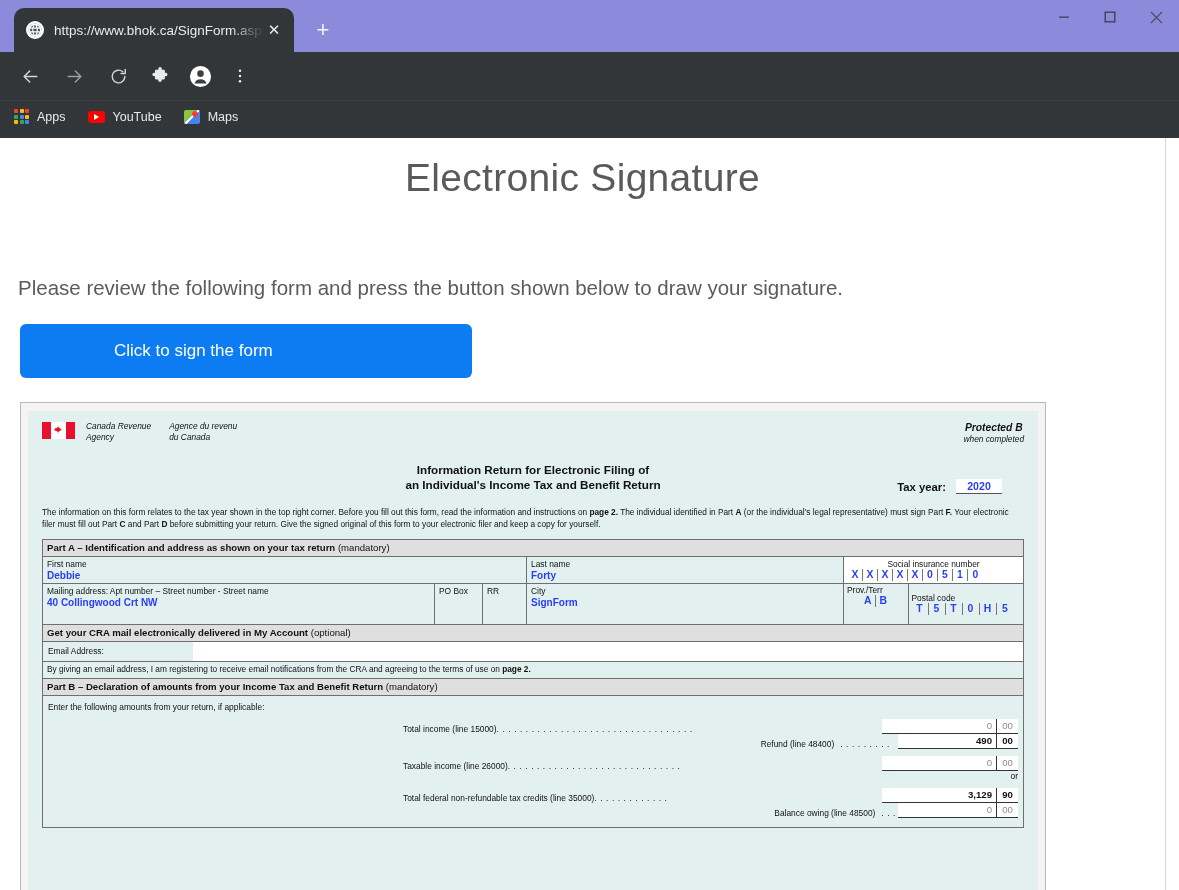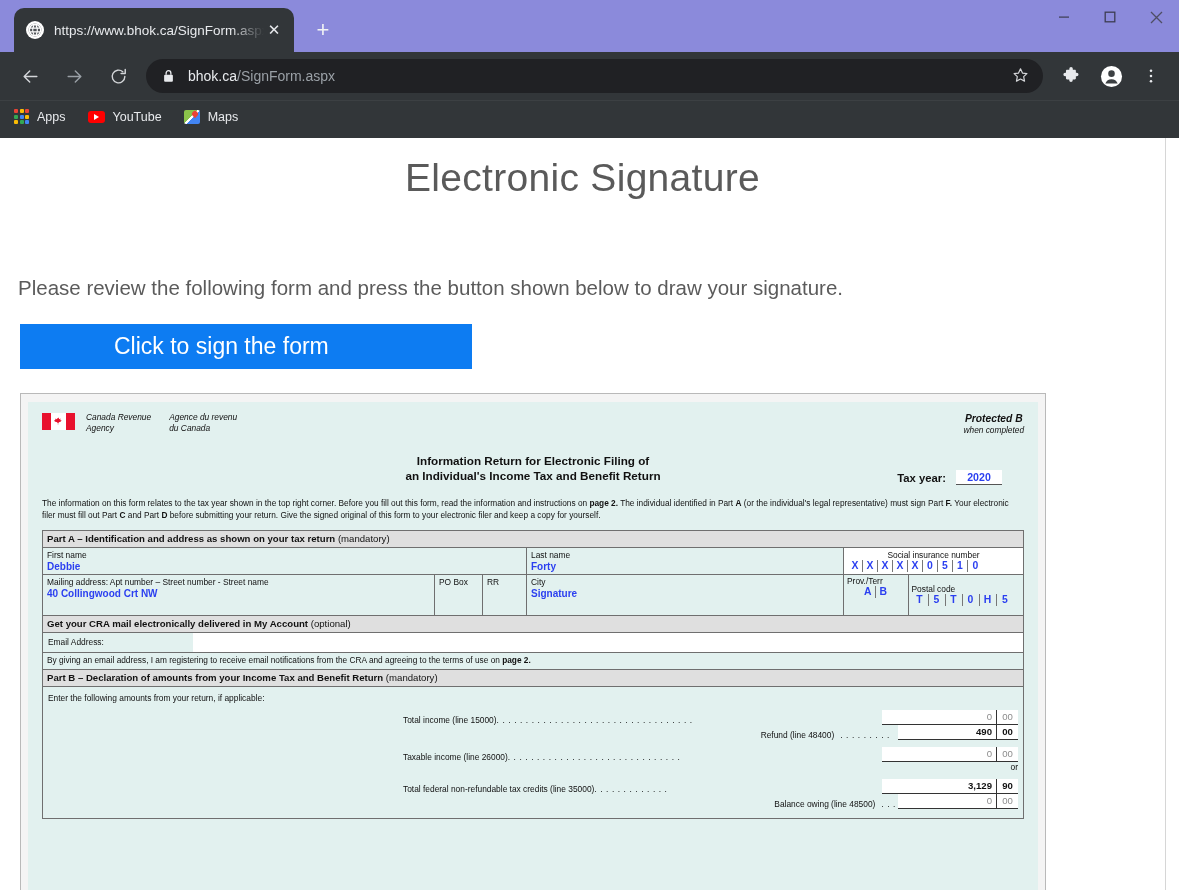--- a/index.html
+++ b/index.html
@@ -114,23 +114,23 @@
 
   h1.title {
     margin: 0; padding-top: 18px; text-align: center;
     font-size: 39px; font-weight: 400; color: #5a5a5a;
     letter-spacing: 0.3px;
   }
   p.lead {
     margin: 76px 0 0 18px; font-size: 20.5px; color: #5b5b5b; font-weight: 400;
   }
   .sign-btn {
-    margin: 24px 0 0 20px; width: 452px; height: 45px;
-    background: #0d7cf2; border: none; border-radius: 0;
-    color: #ffffff; font-size: 23px; font-family: "Liberation Sans", sans-serif;
+    margin: 24px 0 0 20px; width: 452px; height: 54px;
+    background: #0d7cf2; border: none; border-radius: 6px;
+    color: #ffffff; font-size: 17px; font-family: "Liberation Sans", sans-serif;
     display: flex; align-items: center; padding-left: 94px; cursor: pointer;
   }
 
   
   .form-outer {
     margin: 24px 0 0 20px; width: 1026px; height: 520px;
     background: #f4f4f4; border: 1px solid #b9b9b9;
     padding: 8px 7px; overflow: hidden;
   }
   .form-inner {
@@ -267,34 +267,20 @@
           <path d="M4 12h15 M13 5l7 7-7 7" fill="none" stroke="#9aa0a6" stroke-width="1.8" stroke-linecap="round" stroke-linejoin="round"></path>
         </svg>
     </div>
     <div class="navbtn">
       <svg width="19" height="19" viewBox="0 0 24 24">
           <path d="M20 12a8 8 0 11-2.6-5.9" fill="none" stroke="#d4d6d9" stroke-width="1.8" stroke-linecap="round"></path>
           <path d="M20.5 3v5.2h-5.2" fill="none" stroke="#d4d6d9" stroke-width="1.8" stroke-linecap="round" stroke-linejoin="round"></path>
         </svg>
     </div>
 
-    <div class="omnibox">
-      <span class="lock-icon">
-        <svg width="13" height="14" viewBox="0 0 14 16">
-            <rect x="2" y="6.5" width="10" height="8" rx="1.2" fill="#e8eaed"></rect>
-            <path d="M4.3 6.5V4.6a2.7 2.7 0 015.4 0v1.9" fill="none" stroke="#e8eaed" stroke-width="1.5"></path>
-          </svg>
-      </span>
-      <span class="url"><b>bhok.ca</b><span>/SignForm.aspx</span></span>
-      <span class="star">
-        <svg width="19" height="19" viewBox="0 0 24 24">
-            <path d="M12 3.6l2.5 5.3 5.6.7-4.1 3.9 1.1 5.6L12 16.4l-5.1 2.7 1.1-5.6L3.9 9.6l5.6-.7z" fill="none" stroke="#d4d6d9" stroke-width="1.5" stroke-linejoin="round"></path>
-          </svg>
-      </span>
-    </div>
 
     <div class="tb-icon">
       <svg width="21" height="21" viewBox="0 0 24 24">
           <path d="M9.5 3a2 2 0 014 0v1.2h2.3c.7 0 1.2.5 1.2 1.2v2.3H18a2 2 0 010 4h-1v2.4c0 .7-.5 1.2-1.2 1.2h-2.4v1a2 2 0 11-4 0v-1H6.9c-.7 0-1.2-.5-1.2-1.2v-2.4h-1a2 2 0 010-4h1V5.4c0-.7.5-1.2 1.2-1.2h2.6z" fill="#e8eaed"></path>
         </svg>
     </div>
     <div class="tb-icon">
       <svg width="23" height="23" viewBox="0 0 24 24">
           <circle cx="12" cy="12" r="11" fill="#ffffff"></circle>
           <circle cx="12" cy="9" r="3.4" fill="#3c4043"></circle>
@@ -421,21 +407,21 @@
               <td style="width:48px">
                 <div class="lbl">PO Box</div>
                 <div class="val">&nbsp;</div>
               </td>
               <td style="width:44px">
                 <div class="lbl">RR</div>
                 <div class="val">&nbsp;</div>
               </td>
               <td colspan="3" style="width:286px">
                 <div class="lbl">City</div>
-                <div class="val">Signature</div>
+                <div class="val">SignForm</div>
               </td>
               <td class="white" style="width:180px;padding:0">
                 <table style="width:100%;border-collapse:collapse">
                   <tbody>
                         <tr>
                     <td style="border:none;border-right:1px solid #6f6f6f;width:64px;padding:1px 3px">
                       <div class="lbl">Prov./Terr</div>
                       <div class="boxchars" style="justify-content:center">
                         <i>A</i>
                         <i>B</i>

